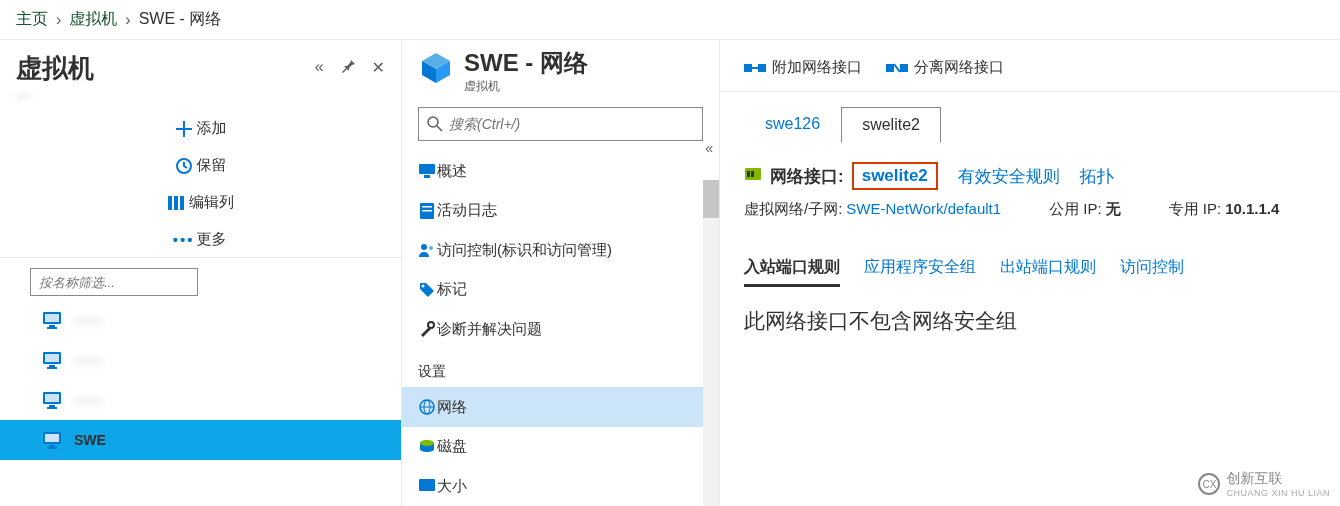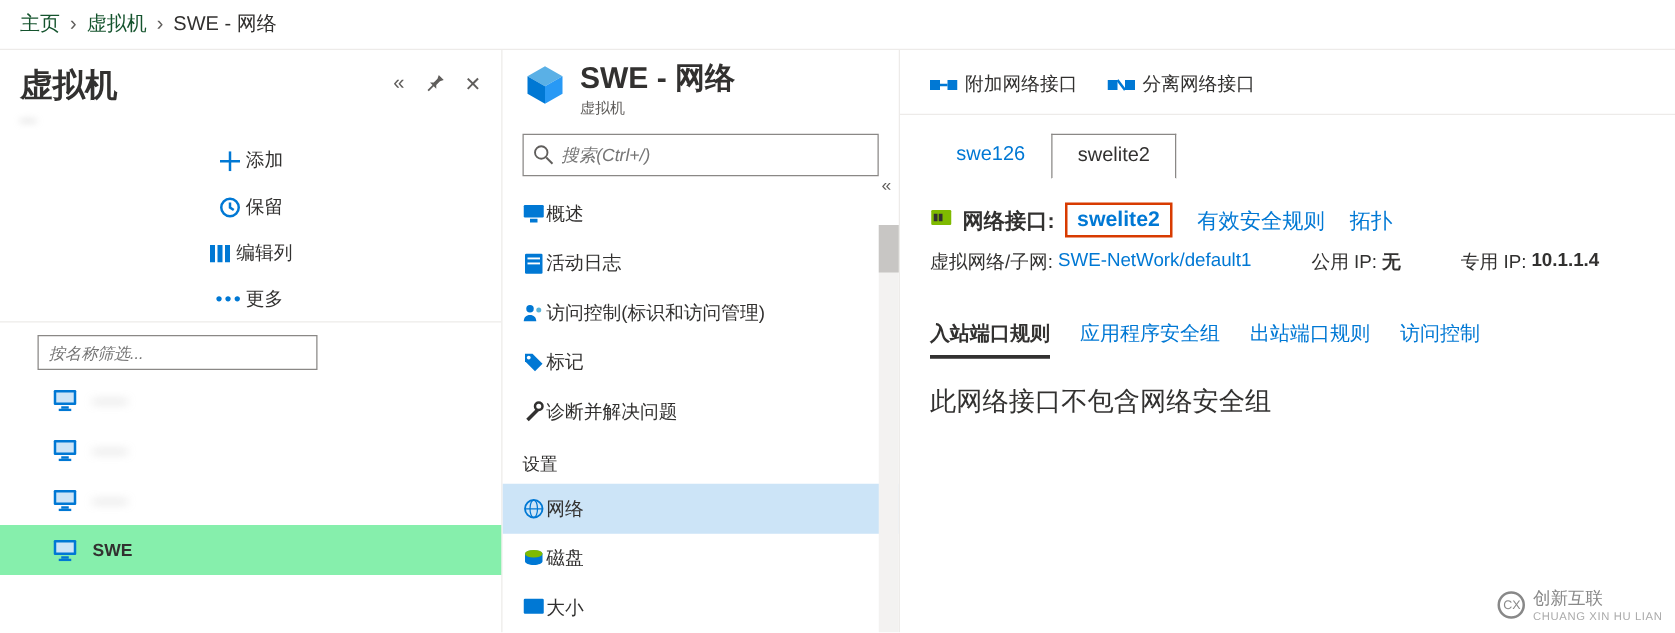--- a/index.html
+++ b/index.html
@@ -17,26 +17,26 @@
   .panel-left { width: 402px; border-right: 1px solid #edebe9; display: flex; flex-direction: column; }
   .panel-left-header { display: flex; align-items: center; padding: 8px 16px 0 16px; height: 48px; }
   .panel-left-header h1 { font-size: 26px; font-weight: 600; flex: 1; }
   .hdr-icons { display: flex; gap: 16px; color: #605e5c; }
   .hdr-icons span { cursor: pointer; font-size: 16px; }
   .left-sub { padding: 0 16px 8px 16px; filter: blur(3px); color: #999; font-size: 13px; }
   .toolbar { display: flex; align-items: center; padding: 8px 16px; gap: 18px; border-bottom: 1px solid #edebe9; flex-direction: column; }
   .toolbar-item { display: flex; align-items: center; gap: 4px; cursor: pointer; font-size: 15px; }
   .toolbar-item .ti-icon { display: inline-flex; width: 18px; height: 18px; align-items: center; justify-content: center; }
   .filter-row { padding: 10px 16px 4px 30px; }
-  .filter-row input { width: 224px; height: 28px; border: 1px solid #8a8886; padding: 0 8px; font-size: 13px; font-style: italic; color: #0369a1; }
+  .filter-row input { width: 168px; height: 28px; border: 1px solid #8a8886; padding: 0 8px; font-size: 13px; font-style: italic; color: #0369a1; }
   .col-head { padding: 14px 16px 10px 42px; font-size: 14px; font-weight: 600; display: flex; align-items: center; gap: 6px; }
   .col-head .sort { color: #a19f9d; font-size: 11px; }
   .vm-list { }
   .vm-row { display: flex; align-items: center; height: 40px; padding: 0 16px 0 42px; gap: 12px; cursor: pointer; }
-  .vm-row.selected { background: #86efac; }
+  .vm-row.selected { background: #0ea5e9; }
   .vm-icon { width: 20px; height: 18px; display: inline-block; }
   .blurred { filter: blur(4px); color: #888; }
 
   
   .panel-mid { width: 318px; border-right: 1px solid #edebe9; position: relative; display: flex; flex-direction: column; }
   .mid-header { display: flex; align-items: flex-start; padding: 10px 16px 12px 16px; gap: 10px; }
   .cube-icon { width: 36px; height: 36px; }
   .mid-title { font-size: 24px; font-weight: 600; line-height: 1.1; }
   .mid-sub { font-size: 12px; color: #605e5c; margin-top: 2px; }
   .collapse-mid { position: absolute; top: 100px; right: 6px; color: #605e5c; cursor: pointer; font-size: 14px; }

